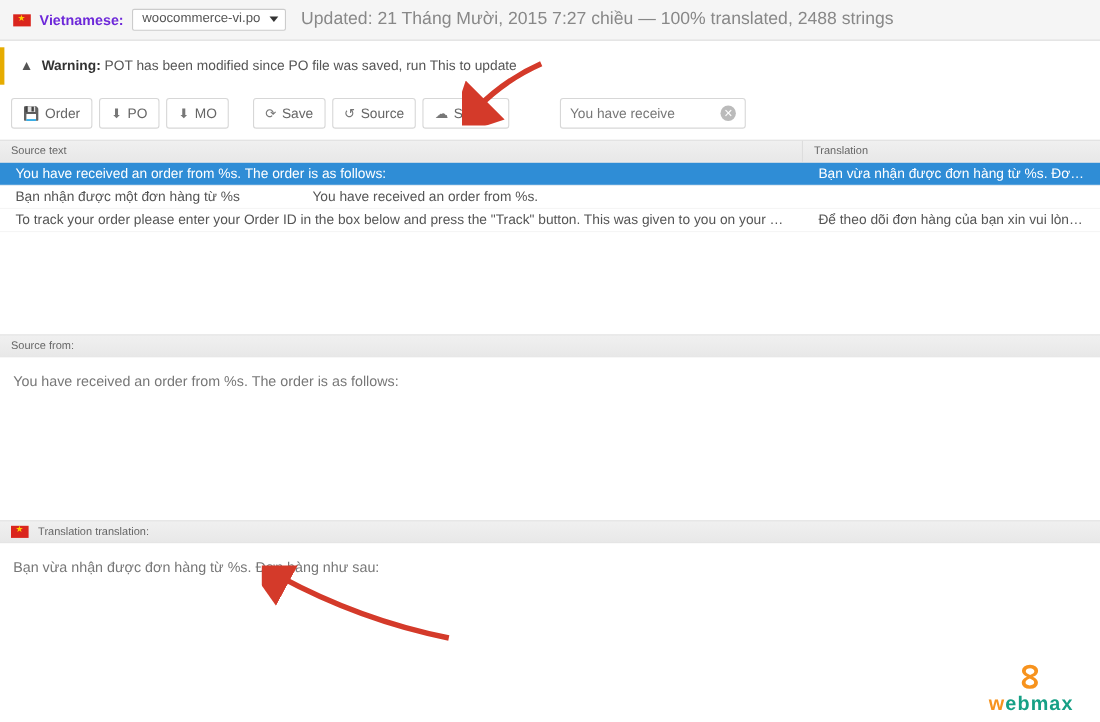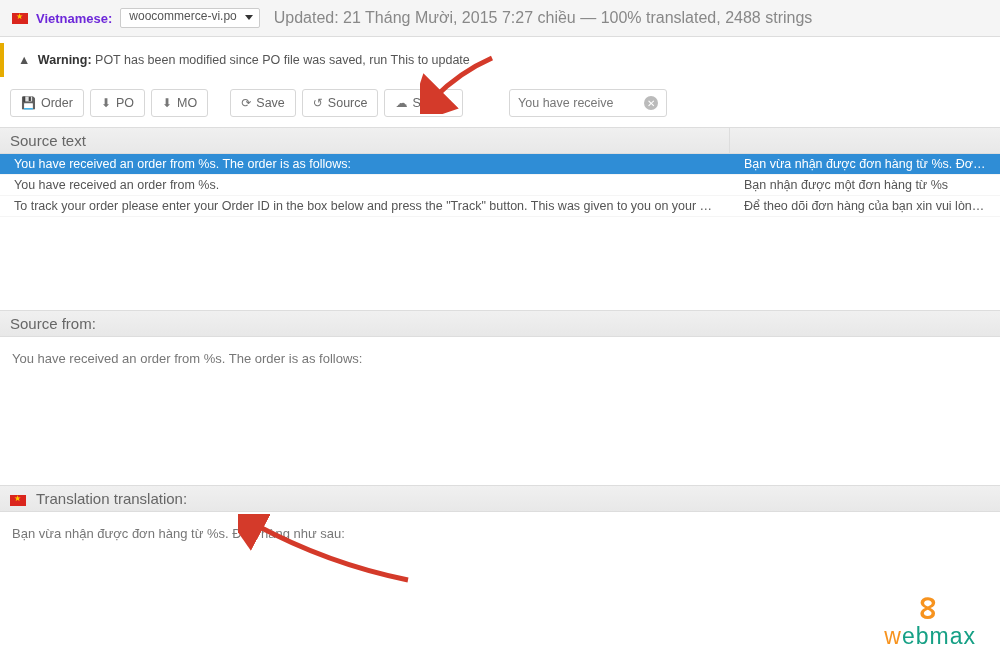--- a/index.html
+++ b/index.html
@@ -60,41 +60,41 @@
   }
   .btn {
     display: inline-flex; align-items: center; gap: 5px;
     border: 1px solid #d7d7d7; background: #fff;
     color: #666; padding: 6px 10px; border-radius: 3px;
     font-size: 12.5px; cursor: pointer;
   }
   .btn .bicon { font-size: 12px; color: #777; }
   .toolbar-gap { width: 10px; }
   .filter-box {
-    display: flex; align-items: center; gap: 11px;
+    display: flex; align-items: center; gap: 22px;
     border: 1px solid #d7d7d7; background: #fff;
     padding: 6px 8px; border-radius: 3px;
     margin-left: 40px;
   }
   .filter-input {
     border: none; outline: none; font-size: 12.5px;
     width: 115px; color: #777;
   }
   .clear-btn {
     width: 14px; height: 14px; border-radius: 50%;
     background: #bbb; color: #fff; font-size: 10px;
     display: inline-flex; align-items: center; justify-content: center;
     cursor: pointer;
   }
 
   
   .table-header, .section-header {
     background: linear-gradient(#f0f0f0, #e8e8e8);
     border-top: 1px solid #ddd; border-bottom: 1px solid #ddd;
-    display: flex; font-size: 15px; color: #666;
+    display: flex; font-size: 10px; color: #666;
   }
   .table-header .col, .section-header .col {
     padding: 4px 10px;
   }
   .col-source { flex: 0 0 730px; border-right: 1px solid #ddd; }
   .col-trans  { flex: 1; }
 
   
   .rows { }
   .row {
@@ -126,21 +126,21 @@
   .watermark {
     position: absolute; right: 24px; bottom: 6px;
     text-align: center; z-index: 40;
   }
   .watermark .inf {
     font-size: 34px; font-weight: 700; color: #f7931e;
     line-height: 0.6; transform: rotate(90deg) scaleY(1.2);
     display: inline-block;
   }
   .watermark .brand {
-    font-size: 23px; letter-spacing: 1px; font-weight: 400;
+    font-size: 18px; letter-spacing: 1px; font-weight: 700;
   }
   .watermark .brand .w { color: #f7931e; }
   .watermark .brand .rest { color: #16a085; }
 </style>
 </head>
 <body>
 
 <div class="topbar">
   <span class="flag-icon"></span>
   <span class="lang-label">Vietnamese:</span>
@@ -185,30 +185,31 @@
   </button>
 
   <div class="filter-box">
     <input class="filter-input" value="You have receive" style="">
     <span class="clear-btn">✕</span>
   </div>
 </div>
 
 <div class="table-header">
   <div class="col col-source">Source text</div>
+  <div class="col col-trans">Translation</div>
 </div>
 
 <div class="rows rows-area">
   <div class="row selected">
     <div class="cell src">You have received an order from %s. The order is as follows:</div>
     <div class="cell trn">Bạn vừa nhận được đơn hàng từ %s. Đơn hàng như sau:</div>
   </div>
   <div class="row">
+    <div class="cell trn">Bạn nhận được một đơn hàng từ %s</div>
     <div class="cell src">You have received an order from %s.</div>
-    <div class="cell trn">Bạn nhận được một đơn hàng từ %s</div>
   </div>
   <div class="row">
     <div class="cell src">To track your order please enter your Order ID in the box below and press the "Track" button. This was given to you on your recei...</div>
     <div class="cell trn">Để theo dõi đơn hàng của bạn xin vui lòng nhập ID đơn hàng của l</div>
   </div>
 </div>
 
 <div class="section-header single">Source from:</div>
 <div class="panel-body">You have received an order from %s. The order is as follows:</div>
 

